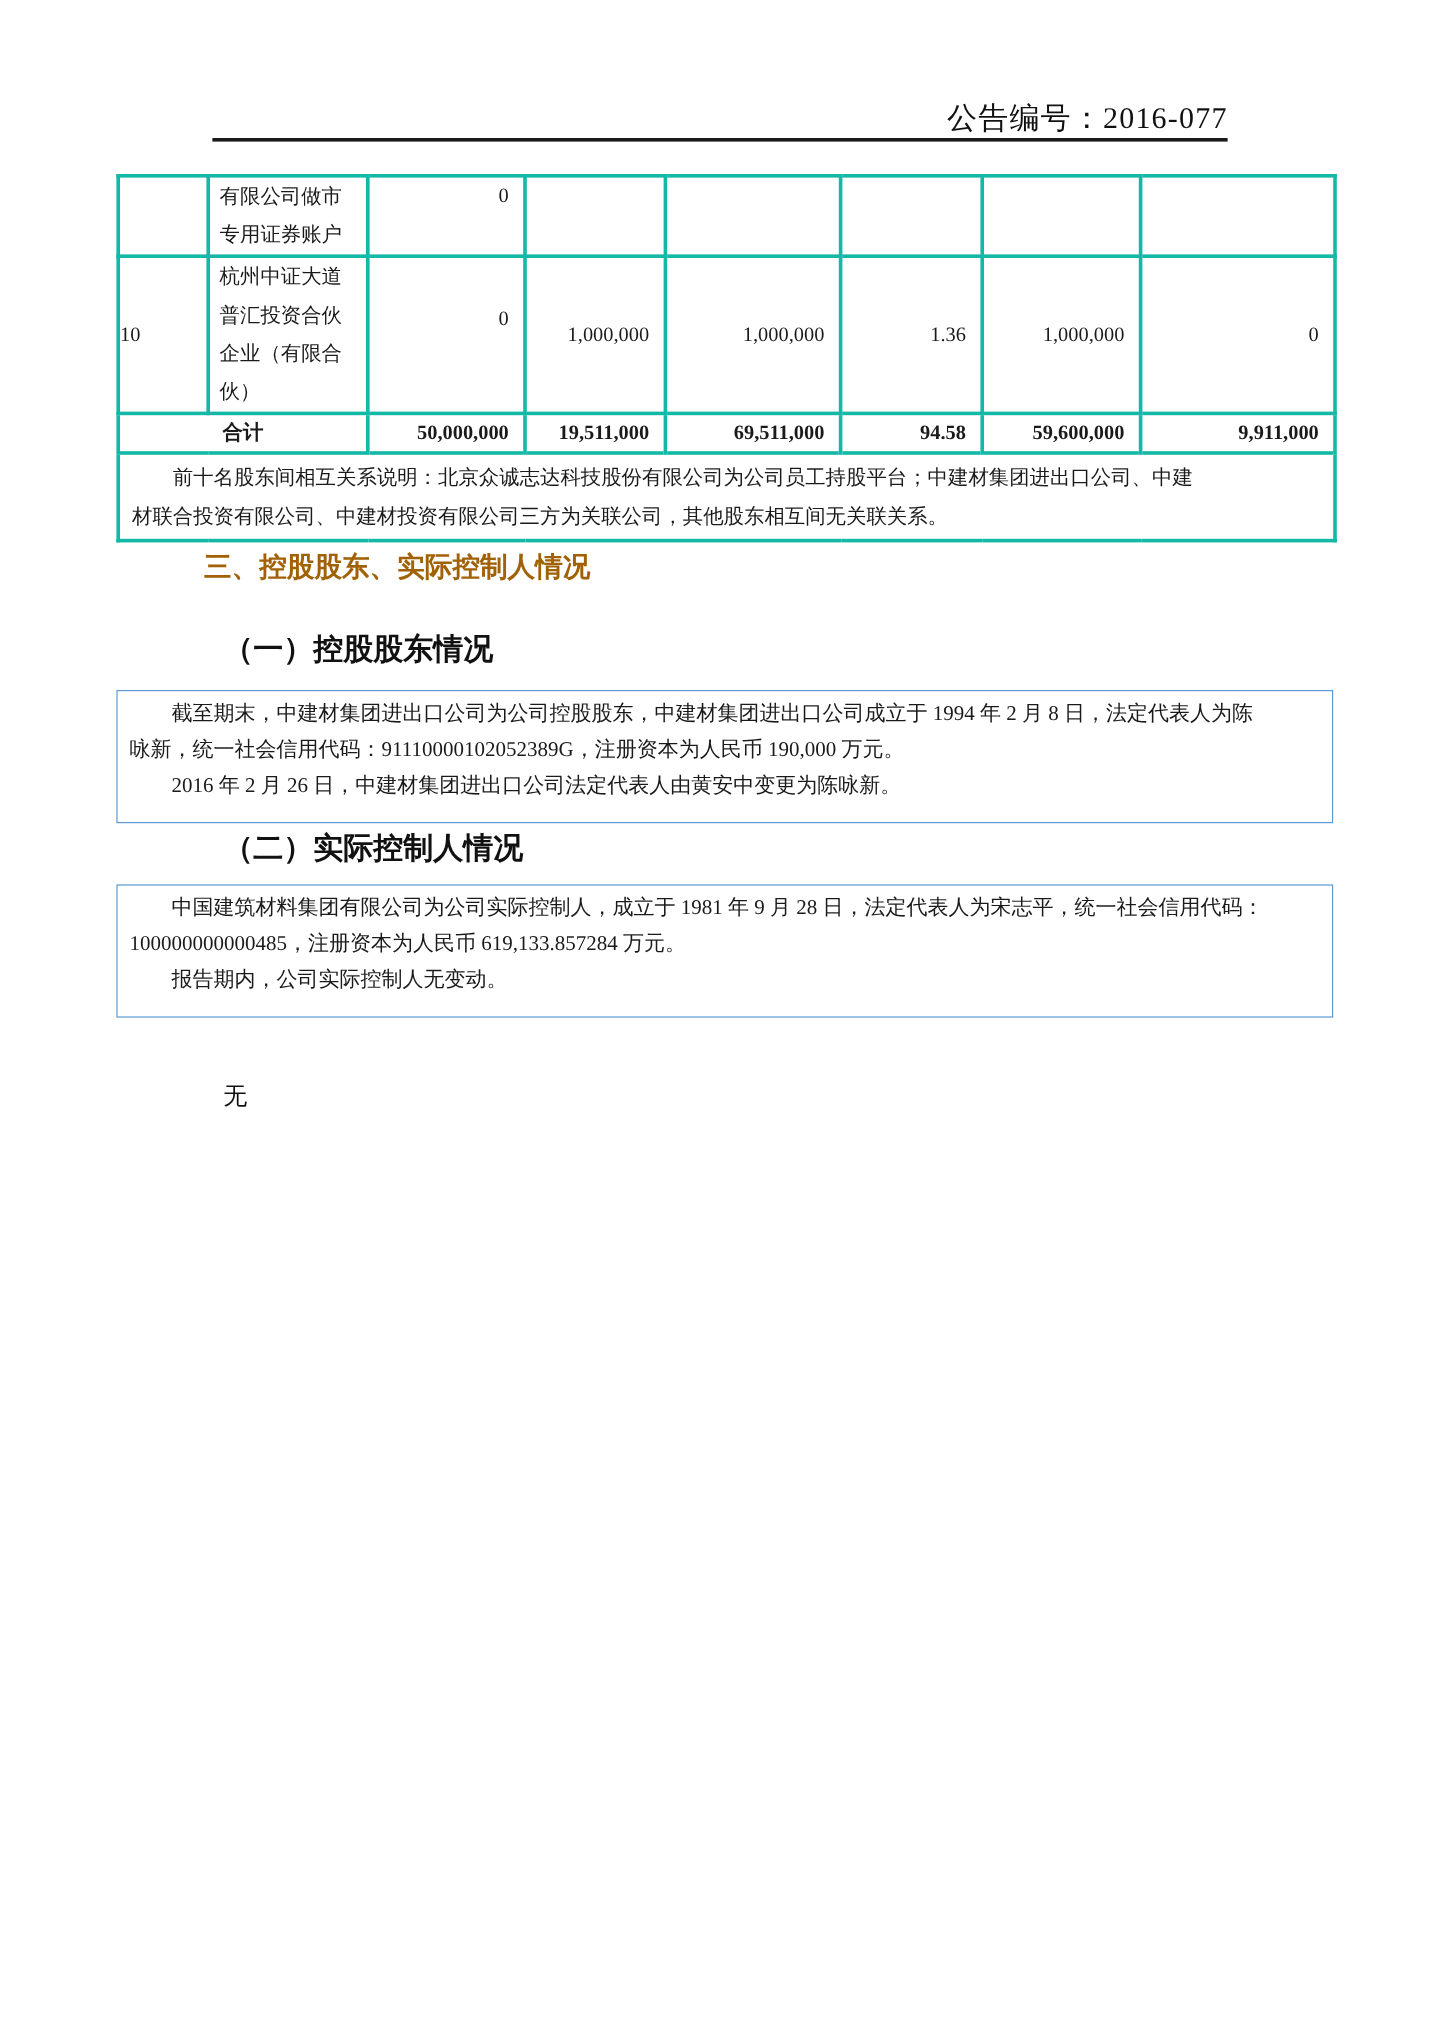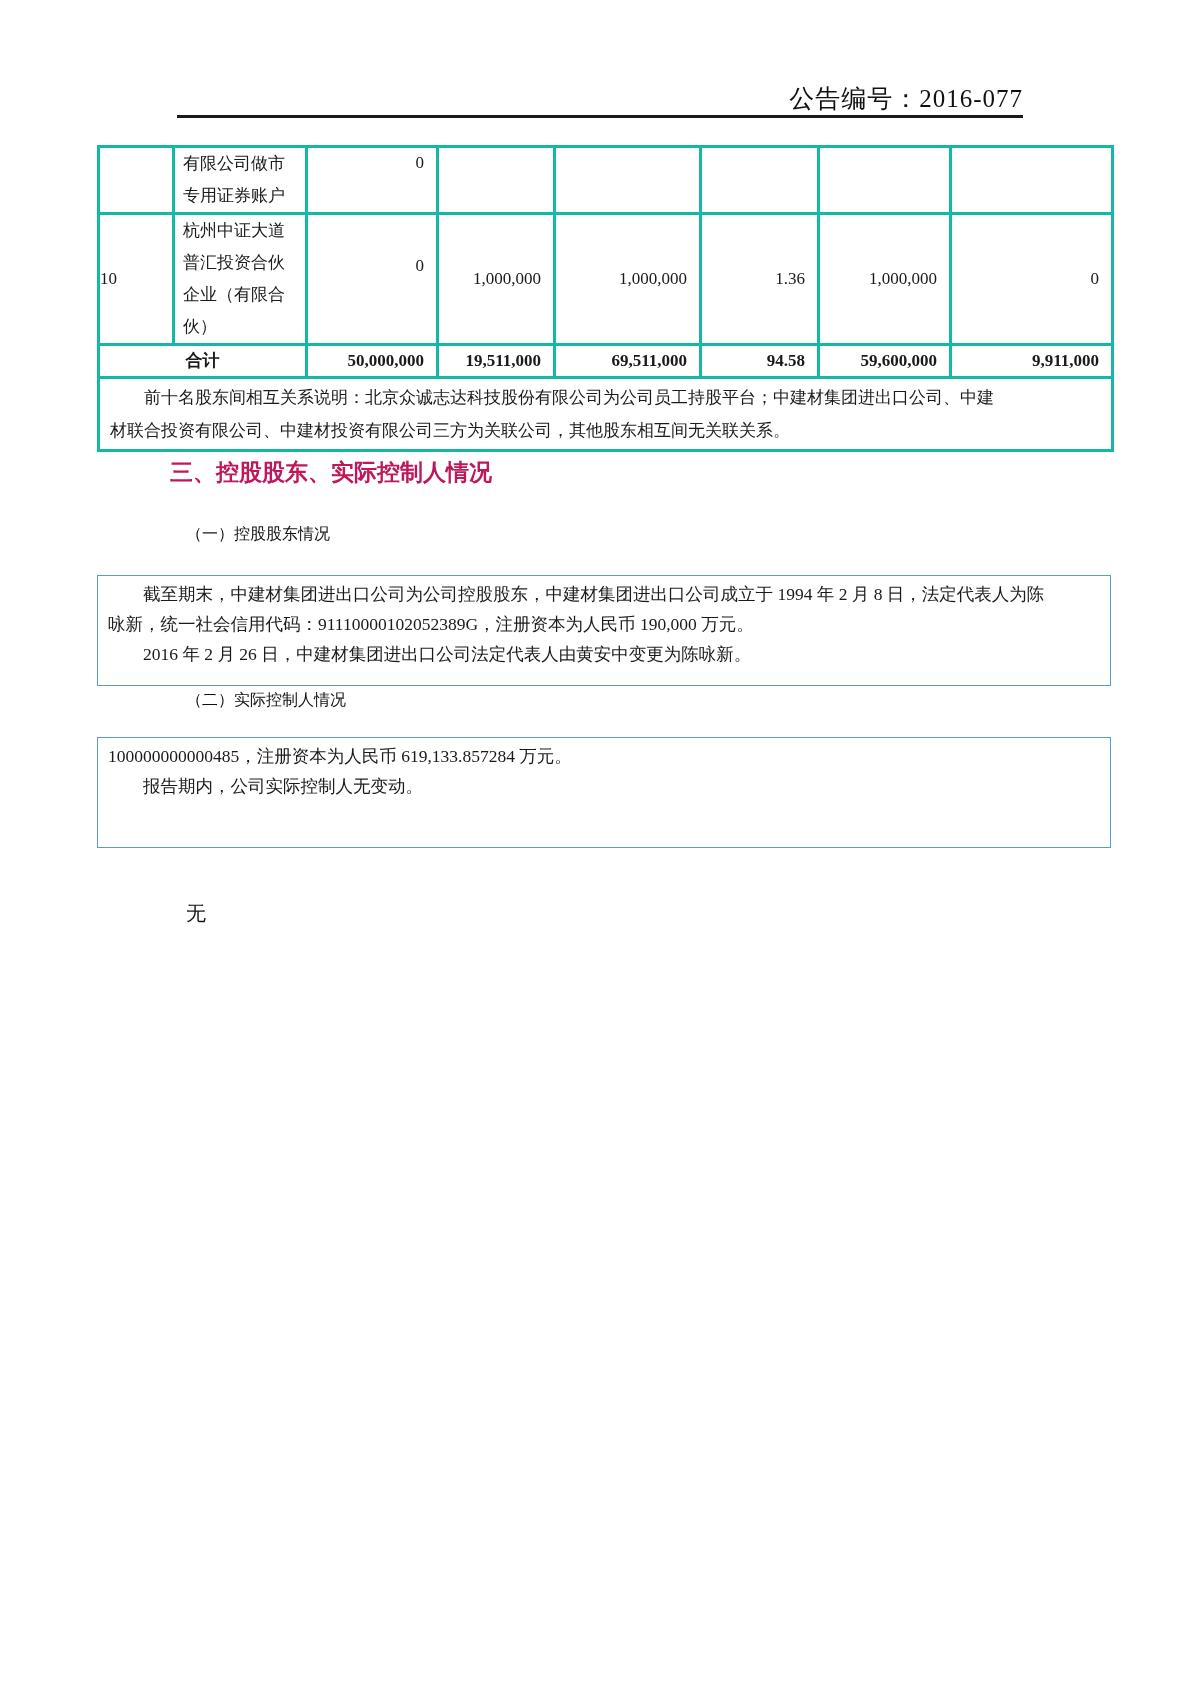--- a/index.html
+++ b/index.html
@@ -69,27 +69,27 @@
   tr.row-note { height: 69px; }
   tr.row-note td { padding: 2px 10px; line-height: 33px; vertical-align: top; }
   .note-text { text-indent: 2em; }
 
   
   .h-level1 {
     position: absolute;
     left: 170px;
     font-size: 23px;
     font-weight: bold;
-    color: #be185d;
+    color: #a16207;
   }
   .h-level2 {
     position: absolute;
     left: 186px;
-    font-size: 16px;
-    font-weight: normal;
+    font-size: 25px;
+    font-weight: bold;
     color: #111;
   }
   .h3-pos { top: 457px; }
   .sub1-pos { top: 524px; }
   .sub2-pos { top: 690px; }
   .h4-pos { top: 848px; }
 
   
   .info-box {
     position: absolute;
@@ -179,20 +179,21 @@
 
   <div class="info-box box1-pos">
     <div class="line indent">截至期末，中建材集团进出口公司为公司控股股东，中建材集团进出口公司成立于 1994 年 2 月 8 日，法定代表人为陈</div>
     <div class="line">咏新，统一社会信用代码：91110000102052389G，注册资本为人民币 190,000 万元。</div>
     <div class="line indent">2016 年 2 月 26 日，中建材集团进出口公司法定代表人由黄安中变更为陈咏新。</div>
   </div>
 
   <div class="h-level2 sub2-pos">（二）实际控制人情况</div>
 
   <div class="info-box box2-pos">
+    <div class="line indent">中国建筑材料集团有限公司为公司实际控制人，成立于 1981 年 9 月 28 日，法定代表人为宋志平，统一社会信用代码：</div>
     <div class="line">100000000000485，注册资本为人民币 619,133.857284 万元。</div>
     <div class="line indent">报告期内，公司实际控制人无变动。</div>
   </div>
 
 
   <div class="none-text">无</div>
 
 </div>
 
 </body></html>

